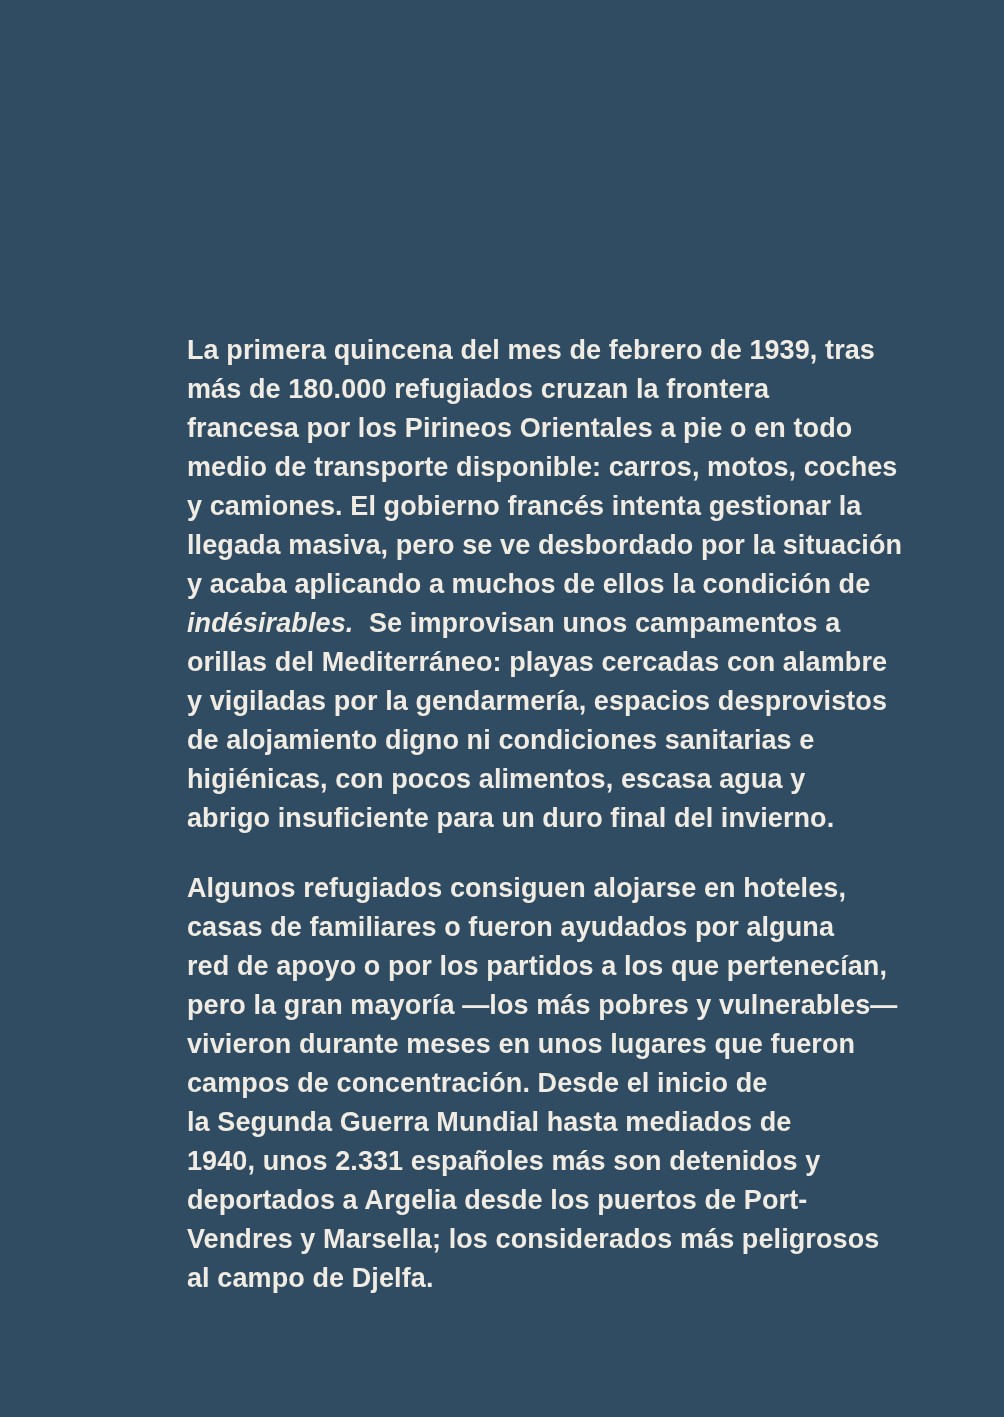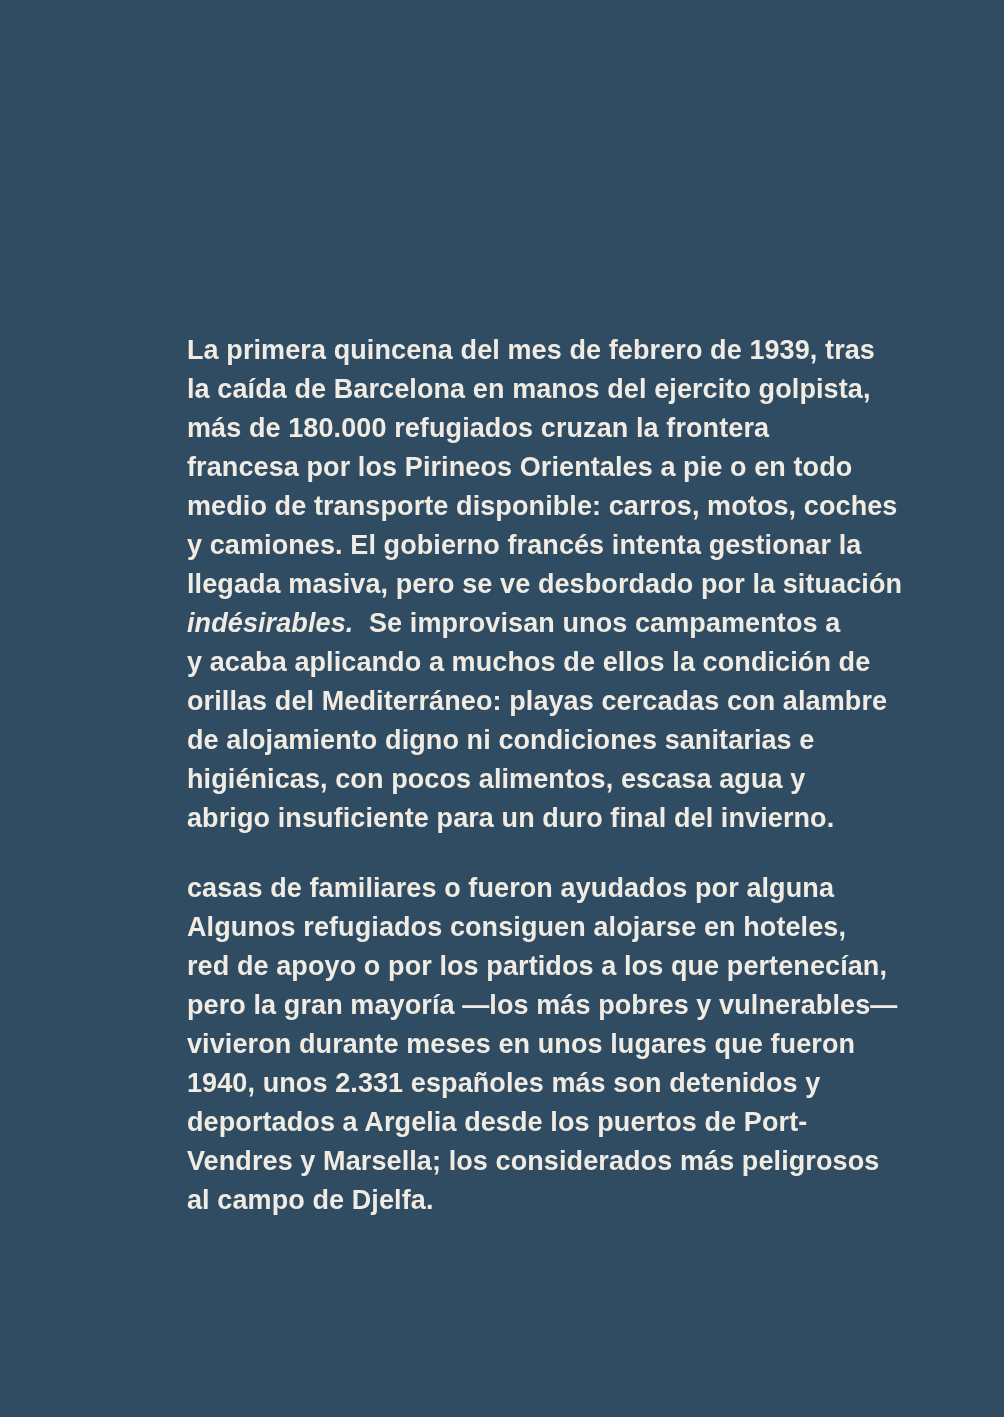--- a/index.html
+++ b/index.html
@@ -46,38 +46,40 @@
 
   .seg-italic { font-style: italic; }
 </style>
 </head>
 <body style="background: rgb(48, 76, 99);">
 
 <div class="page">
   <div class="text-block" style="color: rgb(240, 236, 227);">
       <div class="paragraph">
         <div class="line"><span>La primera quincena del mes de febrero de 1939, tras</span></div>
-        <div class="line"><span>la caída de Barcelona en manos del ejercito golpista,</span></div>
         <div class="line"><span>más de 180.000 refugiados cruzan la frontera</span></div>
         <div class="line"><span>francesa por los Pirineos Orientales a pie o en todo</span></div>
         <div class="line"><span>medio de transporte disponible: carros, motos, coches</span></div>
         <div class="line"><span>y camiones. El gobierno francés intenta gestionar la</span></div>
         <div class="line"><span>llegada masiva, pero se ve desbordado por la situación</span></div>
+        <div class="line"><span>y acaba aplicando a muchos de ellos la condición de</span></div>
         <div class="line"><span class="seg-italic">indésirables.</span><span> Se improvisan unos campamentos a</span></div>
-        <div class="line"><span>y acaba aplicando a muchos de ellos la condición de</span></div>
         <div class="line"><span>orillas del Mediterráneo: playas cercadas con alambre</span></div>
+        <div class="line"><span>y vigiladas por la gendarmería, espacios desprovistos</span></div>
         <div class="line"><span>de alojamiento digno ni condiciones sanitarias e</span></div>
         <div class="line"><span>higiénicas, con pocos alimentos, escasa agua y</span></div>
         <div class="line"><span>abrigo insuficiente para un duro final del invierno.</span></div>
       </div>
       <div class="paragraph">
+        <div class="line"><span>Algunos refugiados consiguen alojarse en hoteles,</span></div>
         <div class="line"><span>casas de familiares o fueron ayudados por alguna</span></div>
-        <div class="line"><span>Algunos refugiados consiguen alojarse en hoteles,</span></div>
         <div class="line"><span>red de apoyo o por los partidos a los que pertenecían,</span></div>
         <div class="line"><span>pero la gran mayoría —los más pobres y vulnerables—</span></div>
         <div class="line"><span>vivieron durante meses en unos lugares que fueron</span></div>
+        <div class="line"><span>campos de concentración. Desde el inicio de</span></div>
+        <div class="line"><span>la Segunda Guerra Mundial hasta mediados de</span></div>
         <div class="line"><span>1940, unos 2.331 españoles más son detenidos y</span></div>
         <div class="line"><span>deportados a Argelia desde los puertos de Port-</span></div>
         <div class="line"><span>Vendres y Marsella; los considerados más peligrosos</span></div>
         <div class="line"><span>al campo de Djelfa.</span></div>
       </div>
     </div>
 </div>
 
 </body></html>

